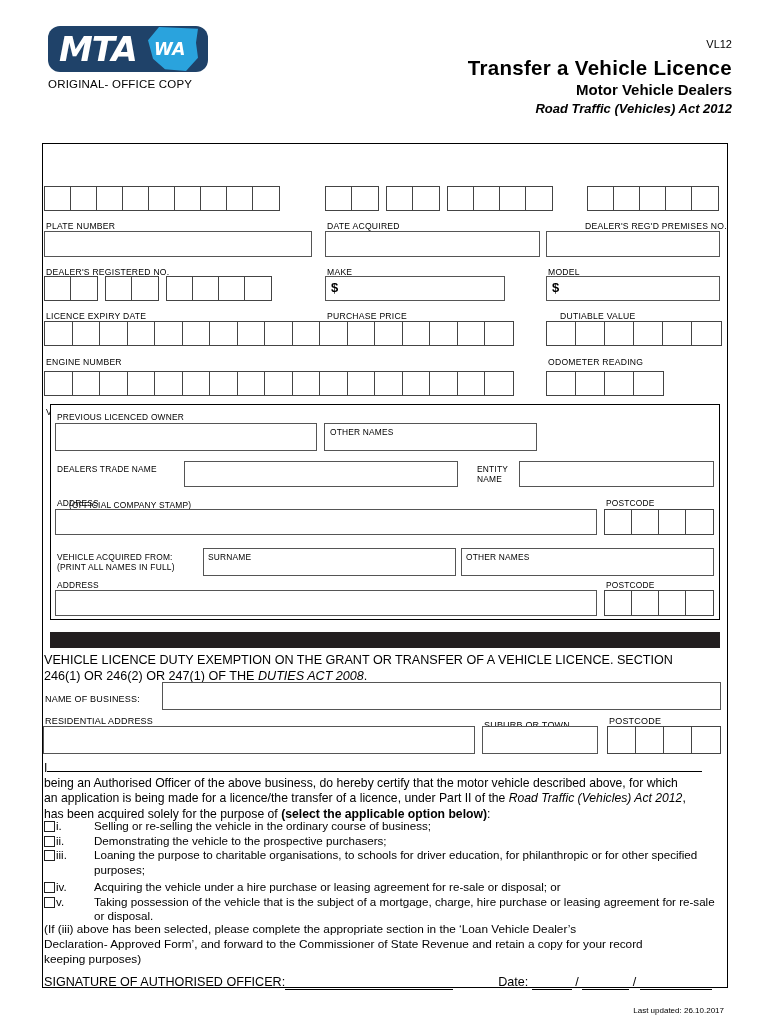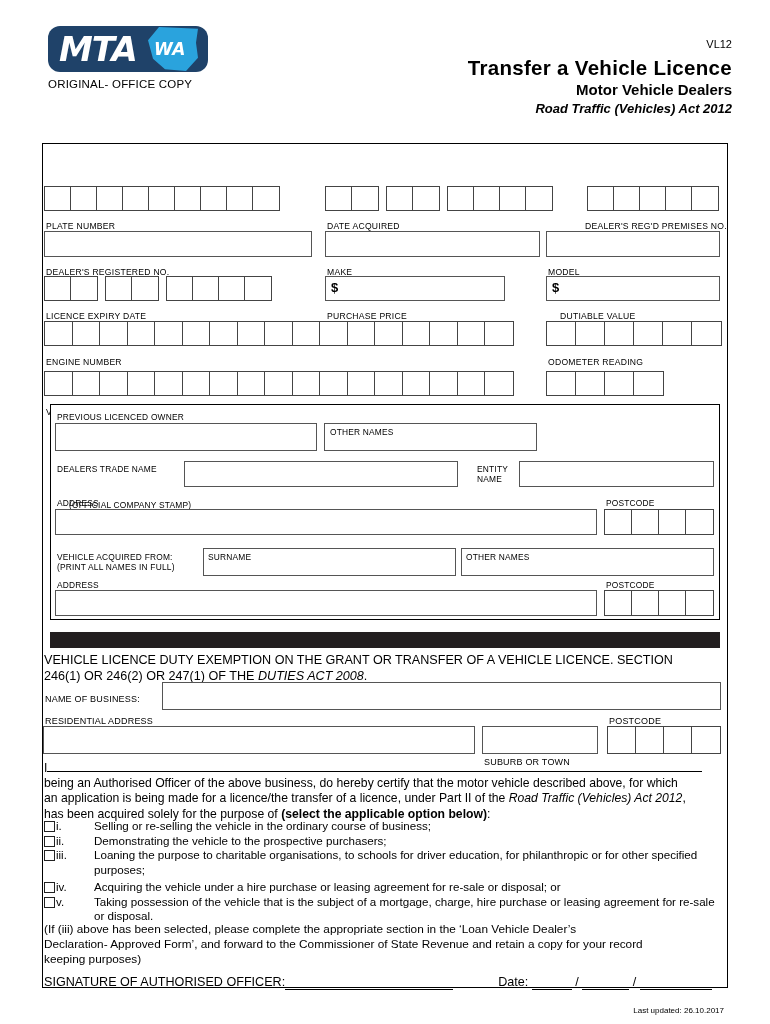--- a/index.html
+++ b/index.html
@@ -422,21 +422,21 @@
     <span>VEHICLE LICENCE DUTY EXEMPTION ON THE GRANT OR TRANSFER OF A VEHICLE LICENCE. SECTION</span><br>
     <span>246(1) OR 246(2) OR 247(1) OF THE </span><i>DUTIES ACT 2008</i><span>.</span>
   </div>
 
   <div class="inlabel" style="left:45px; top:694px; font-size:9px;">NAME OF BUSINESS:</div>
   <div class="openbox" style="left:162px; top:682px; width:559px; height:28px;"></div>
 
   <div class="inlabel" style="left:45px; top:716px; font-size:9px;">RESIDENTIAL ADDRESS</div>
   <div class="openbox" style="left:43px; top:726px; width:432px; height:28px;"></div>
 
-  <div class="inlabel" style="left:484px; top:757px; font-size:9px;">SUBURB OR TOWN</div>
+  <div class="inlabel" style="left:484px; top:720px; font-size:9px;">SUBURB OR TOWN</div>
   <div class="openbox" style="left:482px; top:726px; width:116px; height:28px;"></div>
 
   <div class="inlabel" style="left:609px; top:716px; font-size:9px;">POSTCODE</div>
   <div class="boxrow" style="left:607px; top:726px;">
     <div class="grp" style="height:28px">
       <div class="cell" style="width:28px;height:26px"></div>
       <div class="cell" style="width:28px;height:26px"></div>
       <div class="cell" style="width:28px;height:26px"></div>
       <div class="cell" style="width:28px;height:26px"></div>
     </div>

